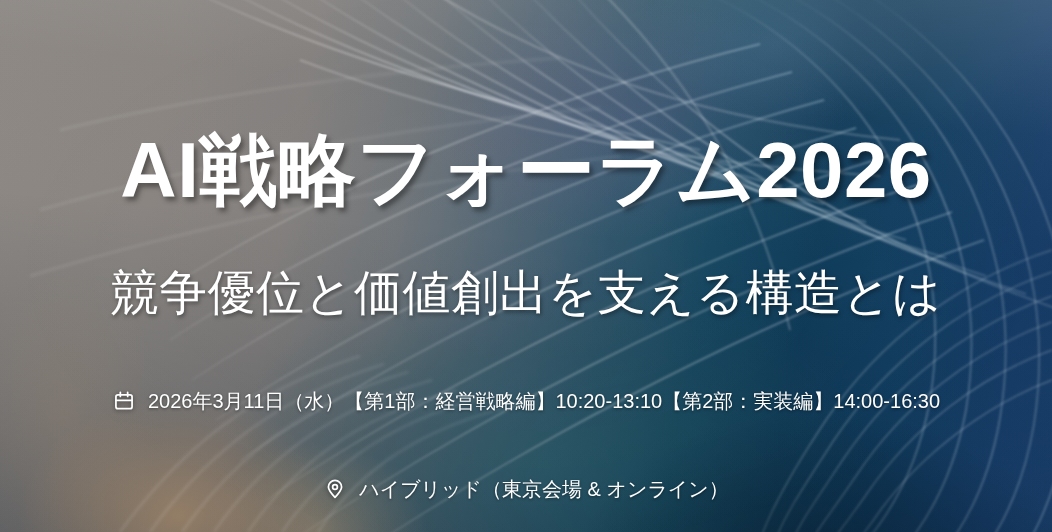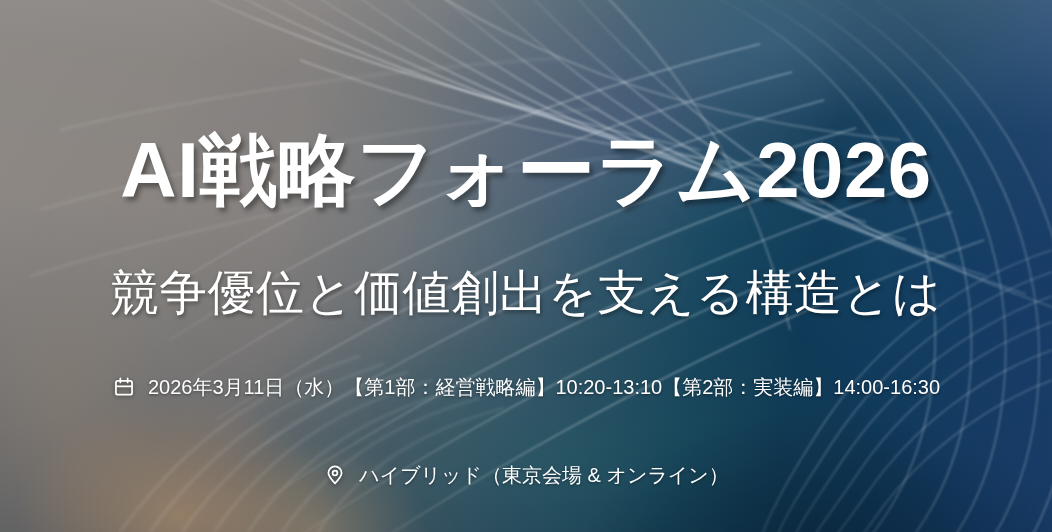--- a/index.html
+++ b/index.html
@@ -158,20 +158,21 @@
     display: flex;
     align-items: center;
     justify-content: center;
     gap: 12px;
     color: #ffffff;
     font-size: 20px;
     font-weight: 400;
     line-height: 1.3;
     text-shadow: 0 1px 3px rgba(0,0,0,0.45);
     white-space: nowrap;
+    margin-top: 14px;
   }
   #meta-date { top: 374px; }
   #meta-venue { top: 462px; }
 
   .meta-icon {
     display: inline-flex;
     align-items: center;
     justify-content: center;
     width: 24px;
     height: 24px;

